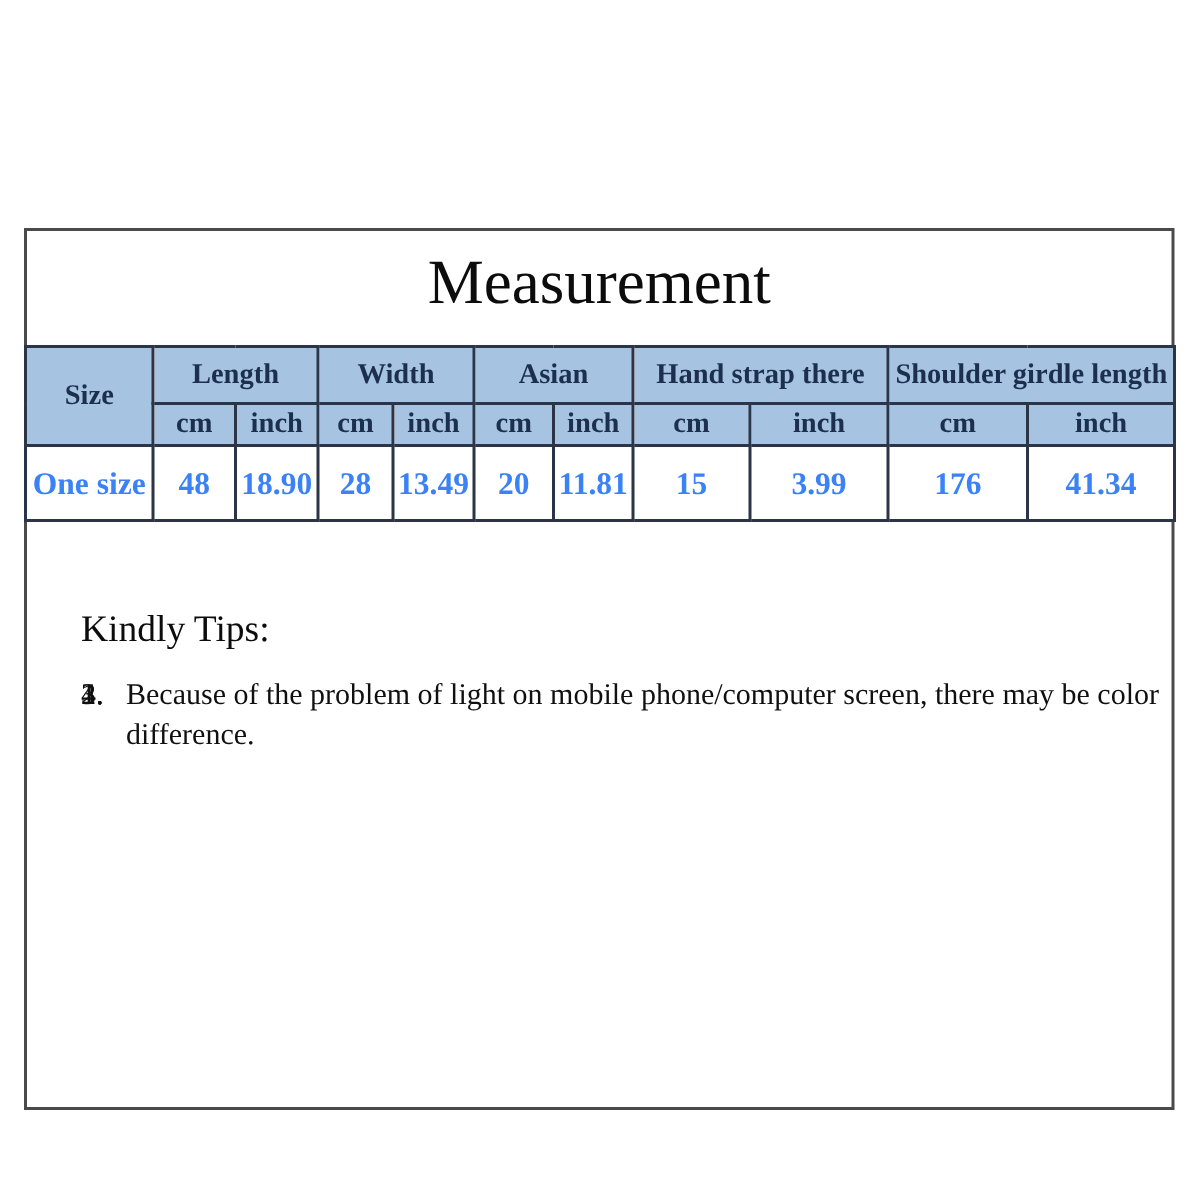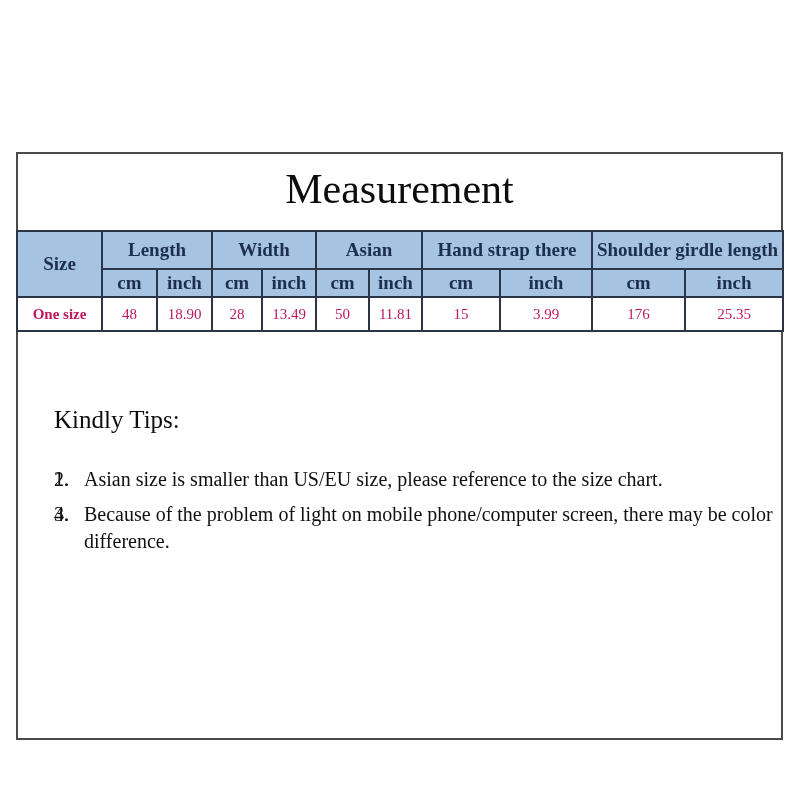--- a/index.html
+++ b/index.html
@@ -58,39 +58,39 @@
   }
   .size-table th {
     background: var(--header-bg);
     color: var(--header-text);
     font-weight: bold;
     font-size: 19px;
   }
   .row-group th { height: 38px; }
   .row-units th { height: 28px; }
   .row-data td {
-    height: 34px;
+    height: 50px;
     background: #ffffff;
-    color: #be185d;
-    font-size: 15px;
+    color: #3b82f6;
+    font-size: 21px;
   }
   .row-data .row-label { font-weight: bold; }
-  .row-data .cm-val   { font-weight: normal; }
-  .row-data .inch-val { font-weight: 400; }
+  .row-data .cm-val   { font-weight: bold; }
+  .row-data .inch-val { font-weight: 700; }
   .tips {
     position: absolute;
     left: 36px;
     top: 252px;
     width: 722px;
     font-size: 20px;
     color: #101010;
   }
   .tips-heading {
     font-size: 25px;
-    margin-bottom: 32px;
+    margin-bottom: 16px;
     color: #0c0c0c;
   }
   .tip-item {
     position: relative;
     padding-left: 30px;
     line-height: 27px;
     margin-bottom: 8px;
   }
   .tip-marker {
     position: absolute;
@@ -140,39 +140,38 @@
           <th>inch</th>
           <th>cm</th>
           <th>inch</th>
         </tr>
         <tr class="row-data">
           <td class="row-label">One size</td>
           <td class="cm-val">48</td>
           <td class="inch-val">18.90</td>
           <td class="cm-val">28</td>
           <td class="inch-val">13.49</td>
-          <td class="cm-val">50</td>
+          <td class="cm-val">20</td>
           <td class="inch-val">11.81</td>
           <td class="cm-val">15</td>
           <td class="inch-val">3.99</td>
           <td class="cm-val">176</td>
-          <td class="inch-val">25.35</td>
+          <td class="inch-val">41.34</td>
         </tr>
       </tbody>
     </table>
 
     <div class="tips">
       <div class="tips-heading">Kindly Tips:</div>
 
       <div class="tip-item">
         <span class="tip-marker">1.</span>
       </div>
       <div class="tip-item">
         <span class="tip-marker">2.</span>
-        <span class="tip-text">Asian size is smaller than US/EU size, please reference to the size chart.</span>
       </div>
       <div class="tip-item">
         <span class="tip-marker">3.</span>
       </div>
       <div class="tip-item">
         <span class="tip-marker">4.</span>
         <span class="tip-text">Because of the problem of light on mobile phone/computer screen, there may be color difference.</span>
       </div>
     </div>
 

